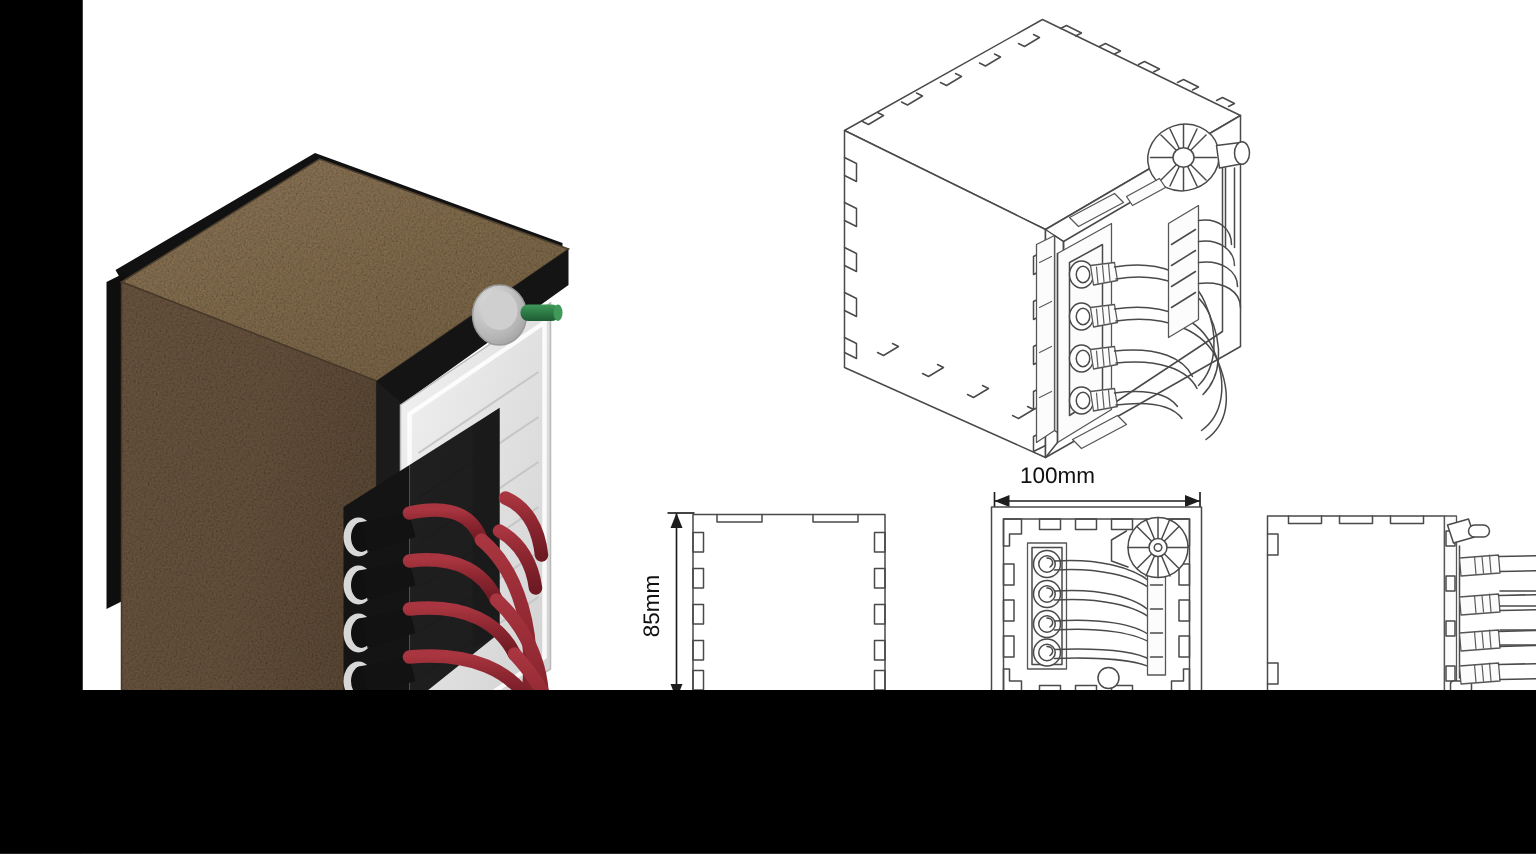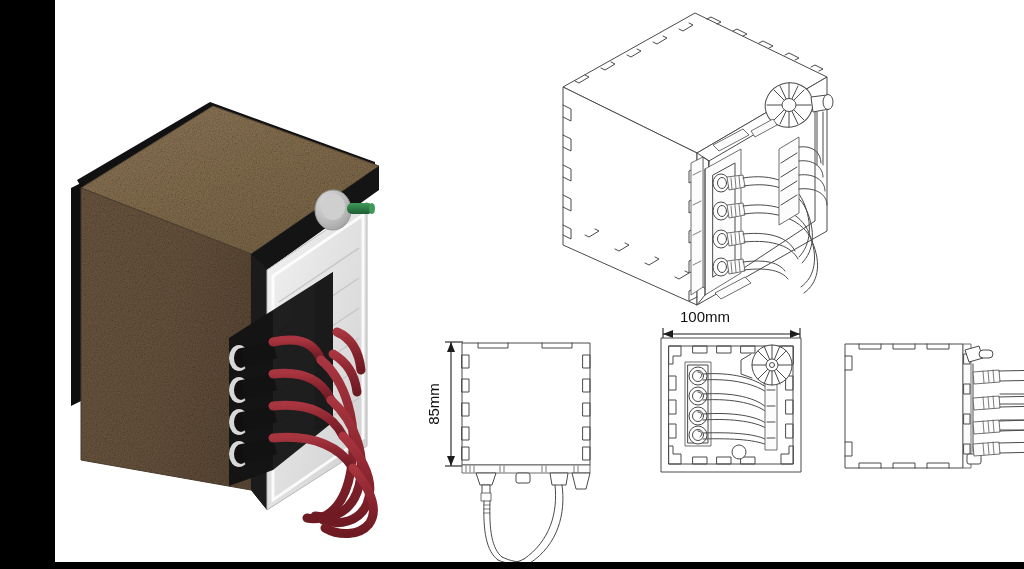--- a/index.html
+++ b/index.html
@@ -1,19 +1,19 @@
 <!DOCTYPE html>
 <html><head>
 <meta charset="utf-8">
 <title>Enclosure Technical Illustration</title>
 <style>
   html,body{margin:0;padding:0;background:#000;}
   body{font-family:"Liberation Sans",sans-serif;}
   #page{position:relative;width:1024px;height:569px;background:#000;overflow:hidden;}
-  #canvas{position:absolute;left:55px;top:0;width:969px;height:562px;background:#ffffff;overflow:hidden;}
+  #canvas{position:absolute;left:55px;top:0;width:969px;height:460px;background:#ffffff;overflow:hidden;}
   .band{position:absolute;background:#000;}
   #band-left{left:0;top:0;width:55px;height:569px;}
   #band-bottom{left:0;top:562px;width:1024px;height:7px;}
 
   .panel{position:absolute;}
   svg{display:block;overflow:visible;}
   .ln{fill:none;stroke:#4a4a4a;stroke-width:1;stroke-linejoin:round;stroke-linecap:round;}
   .ln-t{fill:none;stroke:#5c5c5c;stroke-width:0.8;stroke-linecap:round;}
   .fillw{fill:#ffffff;stroke:#4a4a4a;stroke-width:1;stroke-linejoin:round;}
   .fillw2{fill:#fcfcfc;stroke:#565656;stroke-width:0.85;stroke-linejoin:round;}

